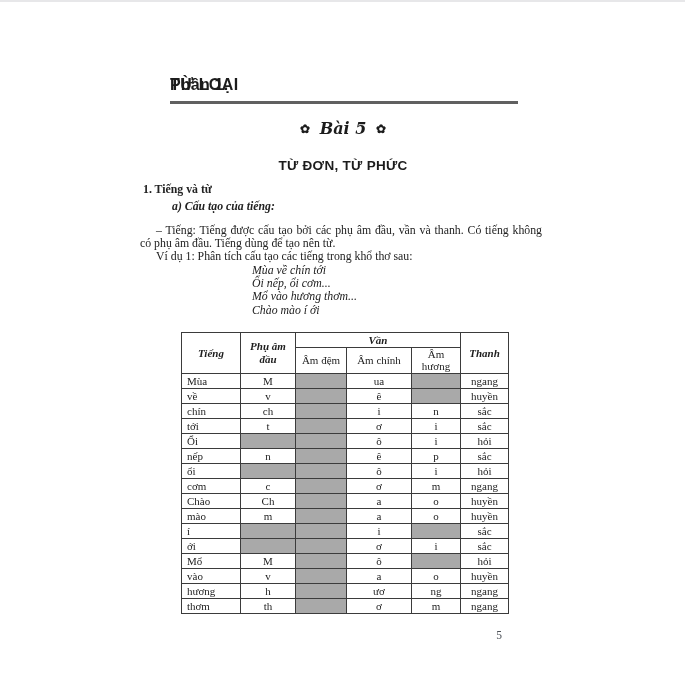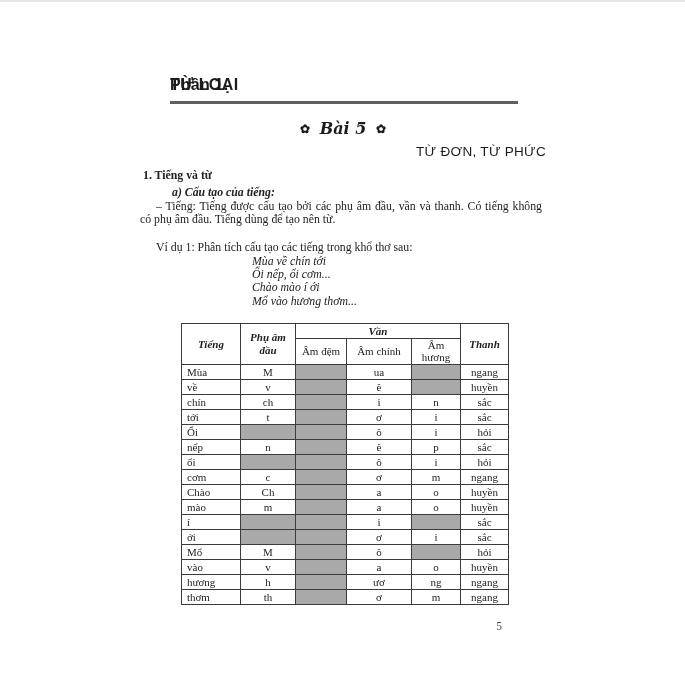--- a/index.html
+++ b/index.html
@@ -15,29 +15,29 @@
   .part-label{font-family:"Liberation Sans",sans-serif;font-weight:bold;font-size:16px;
               letter-spacing:.2px;color:#1c1c1c;}
   .part-title{position:absolute;left:0;right:0;text-align:left;top:0;
               font-family:"Liberation Sans",sans-serif;font-weight:bold;font-size:16px;
               letter-spacing:.4px;color:#1c1c1c;}
 
   
   .lesson-title{margin-top:15px;text-align:center;font-size:16px;font-style:italic;
                 font-weight:bold;font-family:"DejaVu Serif",serif;color:#1c1c1c;}
   .lesson-title .orn{font-style:normal;font-size:12px;position:relative;top:-1px;padding:0 4px;}
-  .lesson-subtitle{margin-top:6px;text-align:right;font-family:"Liberation Sans",sans-serif;
-                   font-weight:normal;font-size:13.5px;letter-spacing:.3px;color:#1c1c1c;}
+  .lesson-subtitle{margin-top:20px;text-align:center;font-family:"Liberation Sans",sans-serif;
+                   font-weight:bold;font-size:13.5px;letter-spacing:.3px;color:#1c1c1c;}
 
   
   .sec-heading{margin-top:9px;font-weight:bold;font-size:11.8px;margin-left:3px;}
   .sec-subheading{margin-top:2px;font-weight:bold;font-style:italic;font-size:11.8px;margin-left:32px;}
-  .sec-paragraph{margin-top:0;font-size:11.8px;line-height:13px;text-align:justify;
+  .sec-paragraph{margin-top:10px;font-size:11.8px;line-height:13px;text-align:justify;
                  text-indent:16px;width:402px;}
-  .sec-example{margin-top:15px;font-size:11.8px;line-height:13px;text-indent:16px;}
+  .sec-example{margin-top:0;font-size:11.8px;line-height:13px;text-indent:16px;}
 
   .poem{margin:1px 0 0 112px;font-style:italic;font-size:11.8px;line-height:13.2px;}
   .poem-line{white-space:pre;}
   .attribution{text-align:right;font-size:11.8px;margin:-1px 36px 0 0;}
   .attribution .title-it{font-style:italic;}
 
   
   table.phon{border-collapse:collapse;margin:15px 0 0 41px;table-layout:fixed;
              font-size:11px;color:#1d1d1d;}
   table.phon th,table.phon td{border:1px solid #3b3b3b;padding:0 3px;height:14px;
@@ -73,22 +73,22 @@
     <div class="lesson-subtitle">TỪ ĐƠN, TỪ PHỨC</div>
 
     <div class="sec-heading">1. Tiếng và từ</div>
     <div class="sec-subheading">a) Cấu tạo của tiếng:</div>
     <div class="sec-paragraph">– Tiếng: Tiếng được cấu tạo bởi các phụ âm đầu, vần và thanh. Có tiếng không có phụ âm đầu. Tiếng dùng để tạo nên từ.</div>
     <div class="sec-example">Ví dụ 1: Phân tích cấu tạo các tiếng trong khổ thơ sau:</div>
 
     <div class="poem">
       <div class="poem-line">Mùa về chín tới</div>
       <div class="poem-line">Ổi nếp, ổi cơm...</div>
+      <div class="poem-line">Mổ vào hương thơm...</div>
       <div class="poem-line">Chào mào í ới</div>
-      <div class="poem-line">Mổ vào hương thơm...</div>
     </div>
 
     <table class="phon">
       <colgroup>
         <col class="c1">
           <col class="c2">
           <col class="c3">
           <col class="c4">
           <col class="c5">
           <col class="c6">

